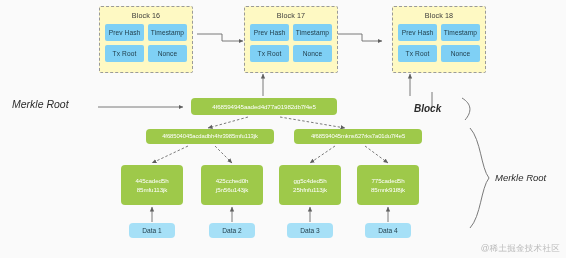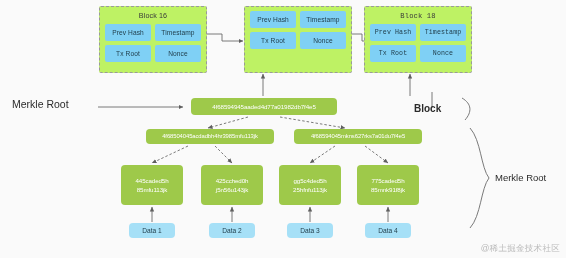--- a/index.html
+++ b/index.html
@@ -15,22 +15,22 @@
     background: #fafafa;
   }
   svg#wires {
     position: absolute; left: 0; top: 0;
     width: 566px; height: 258px;
     pointer-events: none;
   }
   
   .block {
     position: absolute;
-    width: 108px; height: 67px;
-    background: #bef264;
+    width: 94px; height: 67px;
+    background: #fef9c3;
     border: 1px dashed #9a9a9a;
     border-radius: 2px;
     padding: 4px 5px 5px 5px;
   }
   .block-title {
     text-align: center;
     font-size: 7.2px;
     color: #3a3a3a;
     line-height: 10px;
     margin-bottom: 3px;
@@ -81,20 +81,21 @@
     align-items: center;
     justify-content: center;
     font-size: 6.6px;
     color: #1e3a47;
   }
   
   .annot {
     position: absolute;
     color: #2b2b2b;
     white-space: nowrap;
+    font-style: italic;
   }
   .annot.merkle-root { left: 12px;  top: 98px;  font-size: 10.5px; }
   .annot.block-lbl   { left: 414px; top: 103px; font-size: 10px; font-weight: bold; text-align: right; }
   .annot.merkle-tree { left: 495px; top: 172px; font-size: 9.5px; }
   
   .watermark {
     position: absolute;
     right: 6px; bottom: 3px;
     font-size: 8.5px;
     color: #b9b9b9;
@@ -150,29 +151,30 @@
     <div class="block-title">Block 16</div>
     <div class="block-grid">
       <div class="cell">Prev Hash</div>
       <div class="cell">Timestamp</div>
       <div class="cell">Tx Root</div>
       <div class="cell">Nonce</div>
     </div>
   </div>
 
   <div class="block" style="left:244px; top:6px;">
+    <div class="block-title">Block 17</div>
     <div class="block-grid">
       <div class="cell">Prev Hash</div>
       <div class="cell">Timestamp</div>
       <div class="cell">Tx Root</div>
       <div class="cell">Nonce</div>
     </div>
   </div>
 
-  <div class="block" style="left:364px; top:6px;font-family:Liberation Mono, monospace;">
+  <div class="block" style="left:392px; top:6px;">
     <div class="block-title">Block 18</div>
     <div class="block-grid">
       <div class="cell">Prev Hash</div>
       <div class="cell">Timestamp</div>
       <div class="cell">Tx Root</div>
       <div class="cell">Nonce</div>
     </div>
   </div>
 
   <div class="hashnode root" style="left:191px; top:98px;">4f68594945aaded4d77a01982db7f4e5</div>

